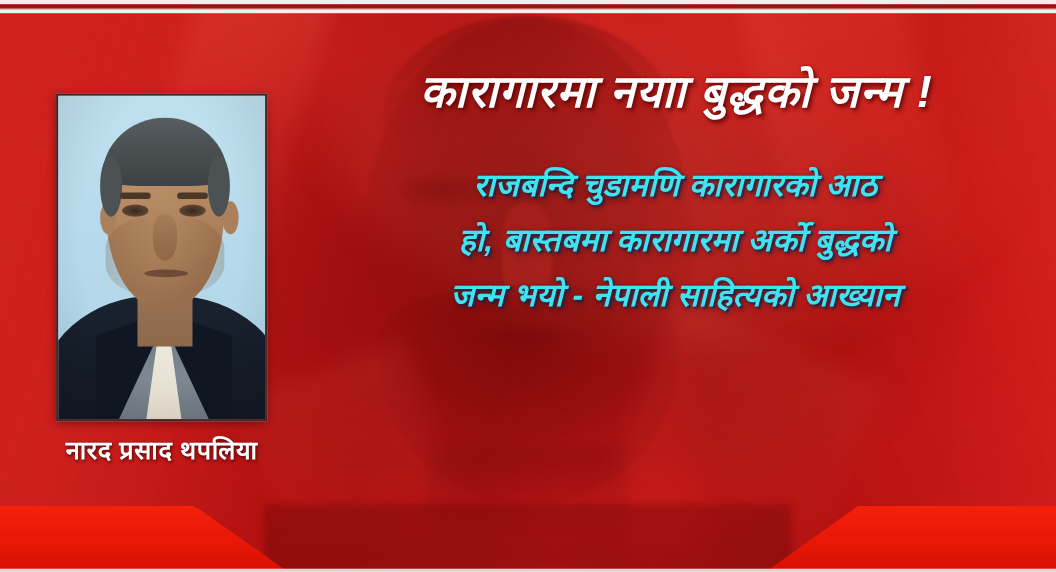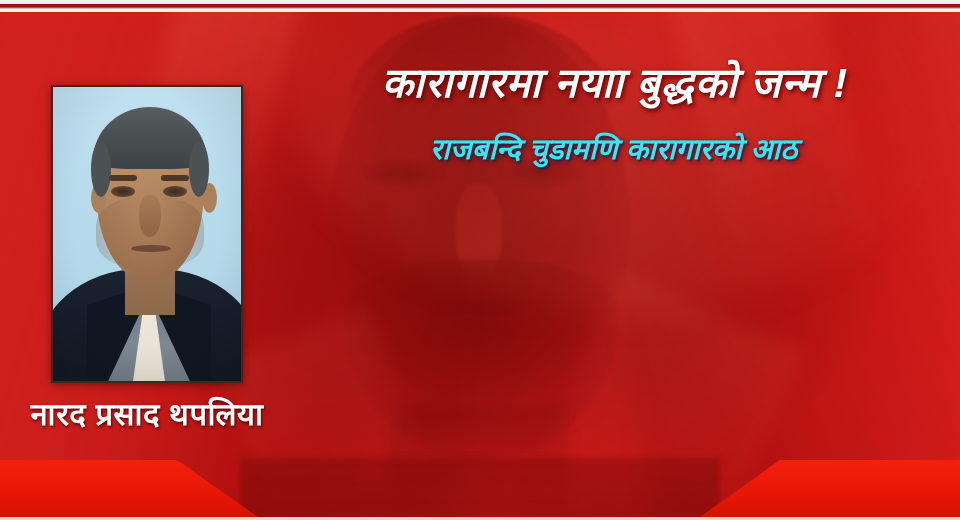--- a/index.html
+++ b/index.html
@@ -369,21 +369,21 @@
     background: radial-gradient(ellipse at 50% 45%, rgba(0,0,0,0) 55%, rgba(0,0,0,0.10) 100%);
   }
 
   .portrait-caption {
     position: absolute;
     left: 0;
     top: 392px;
     width: 294px;
     text-align: center;
     color: #ffffff;
-    font-size: 31px;
+    font-size: 23px;
     font-weight: bold;
     letter-spacing: 0.5px;
     text-shadow: 1px 2px 3px rgba(70,0,0,0.75), 0 0 1px rgba(80,0,0,0.9);
     white-space: nowrap;
   }
 
   
   .headline {
     position: absolute;
     left: 290px;
@@ -396,21 +396,21 @@
     font-style: italic;
     line-height: 1.15;
     letter-spacing: 1px;
     text-shadow: 2px 3px 4px rgba(92,3,3,0.85), 0 0 2px rgba(110,6,6,0.9);
     white-space: nowrap;
   }
 
   .body-block {
     position: absolute;
     left: 288px;
-    top: 124px;
+    top: 144px;
     width: 652px;
     text-align: center;
   }
   .body-line {
     color: #3fe4f0;
     font-size: 29px;
     font-weight: bold;
     font-style: italic;
     line-height: 50px;
     letter-spacing: 0.3px;
@@ -476,20 +476,22 @@
       <div class="ph-vignette"></div>
     </div>
   </div>
 
   <div class="portrait-caption">नारद प्रसाद थपलिया</div>
 
   <div class="headline">कारागारमा नयाा बुद्धको जन्म !</div>
 
   <div class="body-block">
     <div class="body-line">राजबन्दि चुडामणि कारागारको आठ</div>
+    <div class="body-line">हो, बास्तबमा कारागारमा अर्को बुद्धको</div>
+    <div class="body-line">जन्म भयो - नेपाली साहित्यको आख्यान</div>
   </div>
 
   <div class="banner-mid-shade"></div>
   <div class="banner-left-round"></div>
   <div class="banner-right-round"></div>
   <div class="bottom-hairline"></div>
 
 </div>
 
 </body></html>

